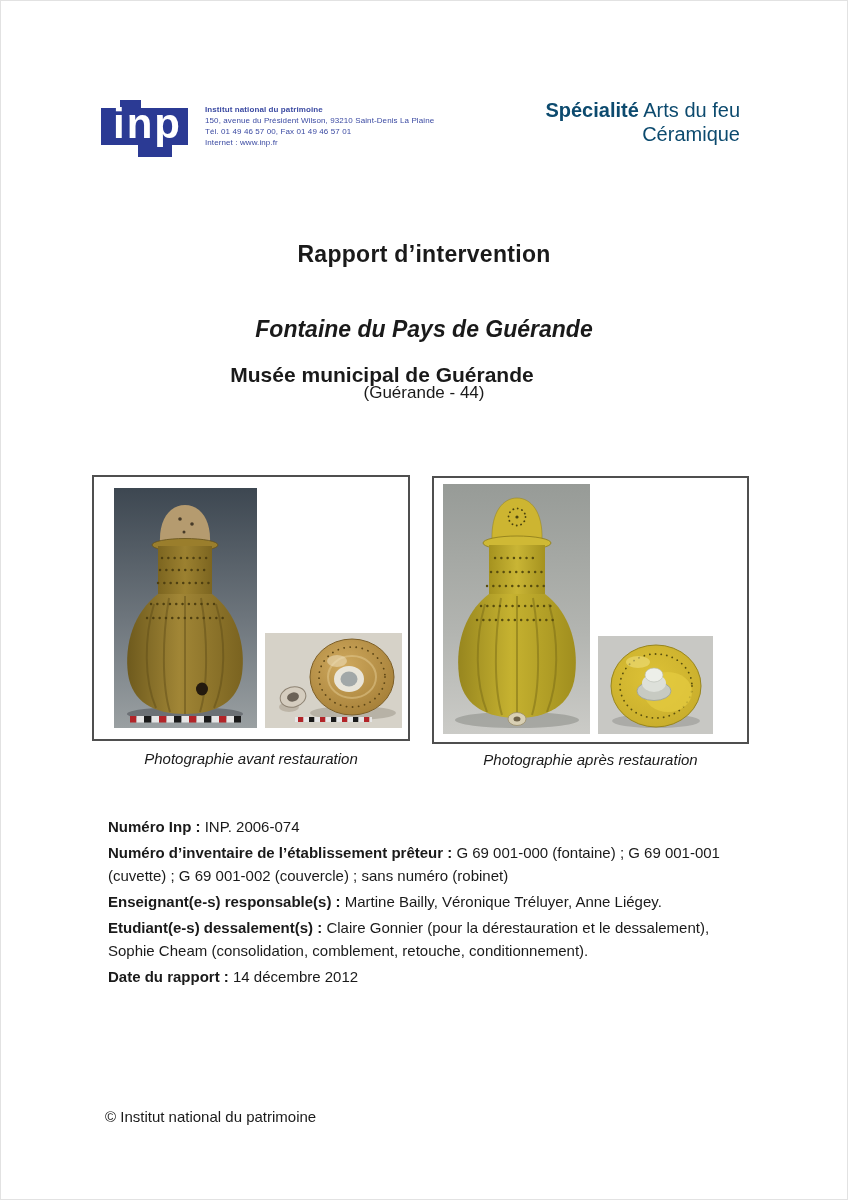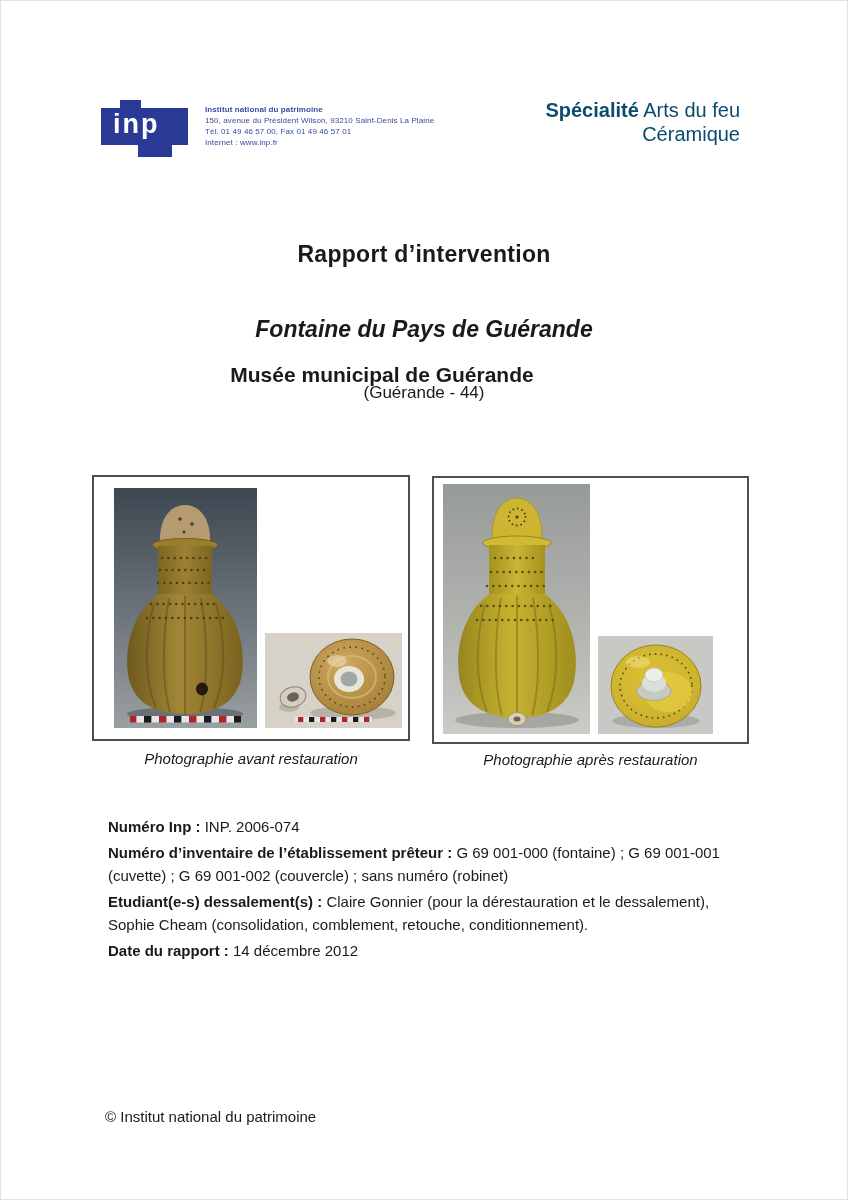--- a/index.html
+++ b/index.html
@@ -11,21 +11,21 @@
     overflow:hidden;
   }
   
   .logo{position:absolute;left:101px;top:100px;width:90px;height:60px;}
   .logo .blk{position:absolute;background:#2b3a94;}
   .logo .blk-t{left:19px;top:0;width:21px;height:10px;}
   .logo .blk-m{left:0;top:8px;width:87px;height:37px;}
   .logo .blk-b{left:37px;top:43px;width:34px;height:14px;}
   .logo .txt{
     position:absolute;left:12px;top:4px;width:70px;
-    font-size:27px;line-height:40px;font-weight:bold;color:#ffffff;
+    font-size:42px;line-height:40px;font-weight:bold;color:#ffffff;
     letter-spacing:2px;
   }
   .org{
     position:absolute;left:205px;top:104px;
     font-size:8px;line-height:11px;color:#3b4aa2;letter-spacing:.1px;
   }
   .org .org-name{font-weight:bold;}
   .spec{
     position:absolute;right:108px;top:98px;text-align:right;
     font-size:20px;line-height:24px;color:#0c4a6e;
@@ -253,20 +253,24 @@
 
   <div class="fields">
     <p class="f-inp">
       <b>Numéro Inp :</b>
       <span>INP. 2006-074</span>
     </p>
     <p class="f-inventory">
       <b>Numéro d’inventaire de l’établissement prêteur :</b>
       <span>G 69 001-000 (fontaine) ; G 69 001-001 (cuvette) ; G 69 001-002 (couvercle) ; sans numéro (robinet)</span>
     </p>
+    <p class="f-teachers">
+      <b>Enseignant(e-s) responsable(s) :</b>
+      <span>Martine Bailly, Véronique Tréluyer, Anne Liégey.</span>
+    </p>
     <p class="f-students">
       <b>Etudiant(e-s) dessalement(s) :</b>
       <span>Claire Gonnier (pour la dérestauration et le dessalement), Sophie Cheam (consolidation, comblement, retouche, conditionnement).</span>
     </p>
     <p class="f-date">
       <b>Date du rapport :</b>
       <span>14 décembre 2012</span>
     </p>
   </div>
 

